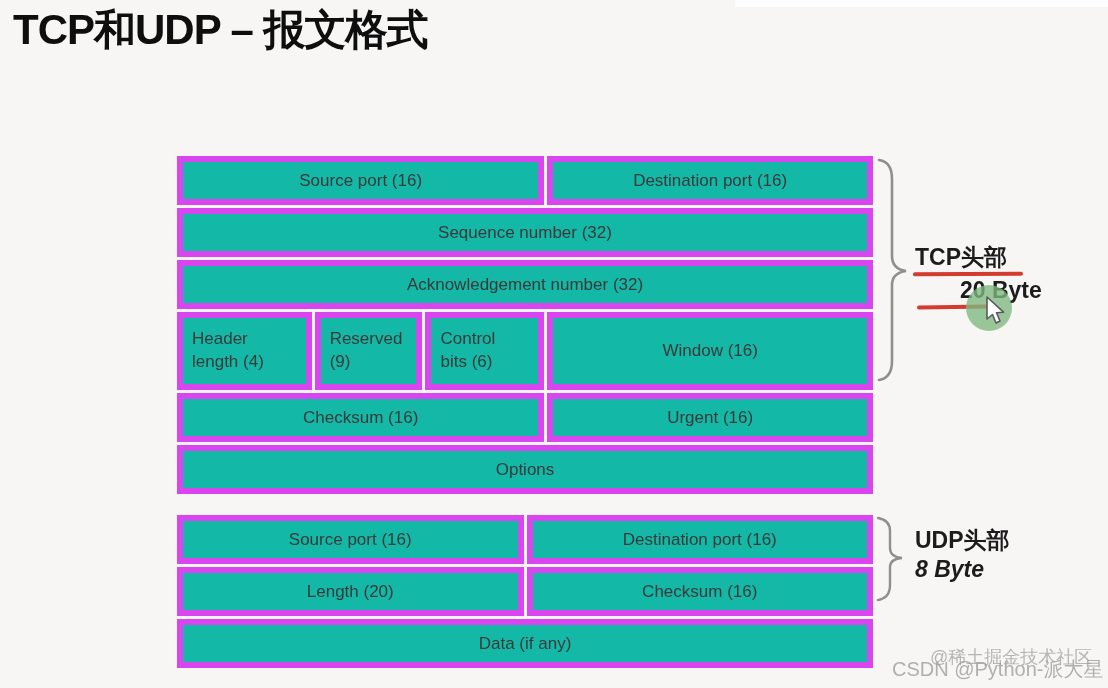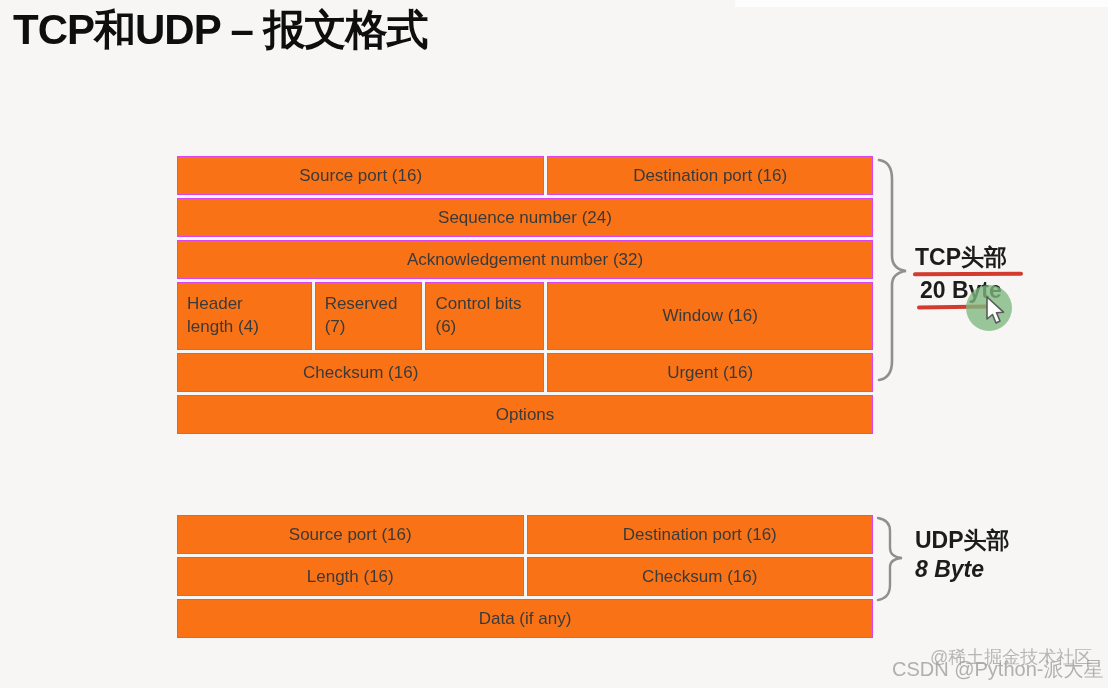--- a/index.html
+++ b/index.html
@@ -15,37 +15,37 @@
   .title {
     position:absolute; left:13px; top:2px; margin:0;
     font-size:42px; font-weight:800; color:#0e0e0e; letter-spacing:-1px;
     font-family:"Liberation Sans", sans-serif;
   }
   table.pkt {
     position:absolute; border-collapse:separate; border-spacing:3px;
     table-layout:fixed; width:702px;
   }
   table.pkt td {
-    border:1px solid #d946ef; background:#f97316;
+    border:6px solid #d946ef; background:#14b8a6;
     font-size:17px; color:#3a3a3a; text-align:center;
     height:37px; padding:0 6px; vertical-align:middle;
   }
   table.tcp { left:174px; top:153px; }
   table.udp { left:174px; top:512px; }
   table.tcp td.tall { height:58px; }
   table.tcp td.left { text-align:left; padding:4px 20px 4px 9px; line-height:1.35; }
   .brace { position:absolute; }
   .tcp-brace { left:874px; top:157px; }
   .udp-brace { left:874px; top:515px; }
   .anno {
     position:absolute; font-size:23px; font-weight:600; color:#1c1c1c;
     white-space:nowrap;
   }
   .tcp-anno-name { left:915px; top:242px; }
-  .tcp-anno-size { left:920px; top:277px; }
+  .tcp-anno-size { left:960px; top:277px; }
   .udp-anno-name { left:915px; top:525px; }
   .udp-anno-size { left:915px; top:556px;font-style:italic; }
   .redline { position:absolute; height:4px; background:#d33b2f; border-radius:2px; }
   .redline.r1 { left:913px; top:272px; width:110px; transform:rotate(-0.4deg); }
   .redline.r2 { left:917px; top:305px; width:74px; transform:rotate(-0.8deg); }
   .green-dot {
     position:absolute; left:966px; top:285px; width:46px; height:46px;
     border-radius:50%; background:rgba(125,185,125,0.78);
   }
   .cursor { position:absolute; left:984px; top:295px; }
@@ -71,28 +71,28 @@
         <col style="width:15.7%">
         <col style="width:17.3%">
         <col style="width:47.4%">
     </colgroup>
     <tbody>
         <tr>
       <td colspan="3">Source port (16)</td>
       <td>Destination port (16)</td>
     </tr>
     <tr>
-      <td colspan="4">Sequence number (24)</td>
+      <td colspan="4">Sequence number (32)</td>
     </tr>
     <tr>
       <td colspan="4">Acknowledgement number (32)</td>
     </tr>
     <tr>
       <td class="tall left">Header length (4)</td>
-      <td class="tall left">Reserved (7)</td>
+      <td class="tall left">Reserved (9)</td>
       <td class="tall left">Control bits (6)</td>
       <td class="tall">Window (16)</td>
     </tr>
     <tr>
       <td colspan="3">Checksum (16)</td>
       <td>Urgent (16)</td>
     </tr>
     <tr>
       <td colspan="4">Options</td>
     </tr>
@@ -117,21 +117,21 @@
     <colgroup>
       <col style="width:50%">
         <col style="width:50%">
     </colgroup>
     <tbody>
         <tr>
       <td>Source port (16)</td>
       <td>Destination port (16)</td>
     </tr>
     <tr>
-      <td>Length (16)</td>
+      <td>Length (20)</td>
       <td>Checksum (16)</td>
     </tr>
     <tr>
       <td colspan="2">Data (if any)</td>
     </tr>
   </tbody>
     </table>
 
   <svg class="brace udp-brace" width="36" height="88" viewBox="0 0 36 88">
     <path d="M 4 3 Q 16 5 16 16 L 16 33 Q 16 42 28 43 Q 16 44 16 52 L 16 70 Q 16 83 4 85" fill="none" stroke="#8f8f8f" stroke-width="2.4" stroke-linecap="round"></path>

